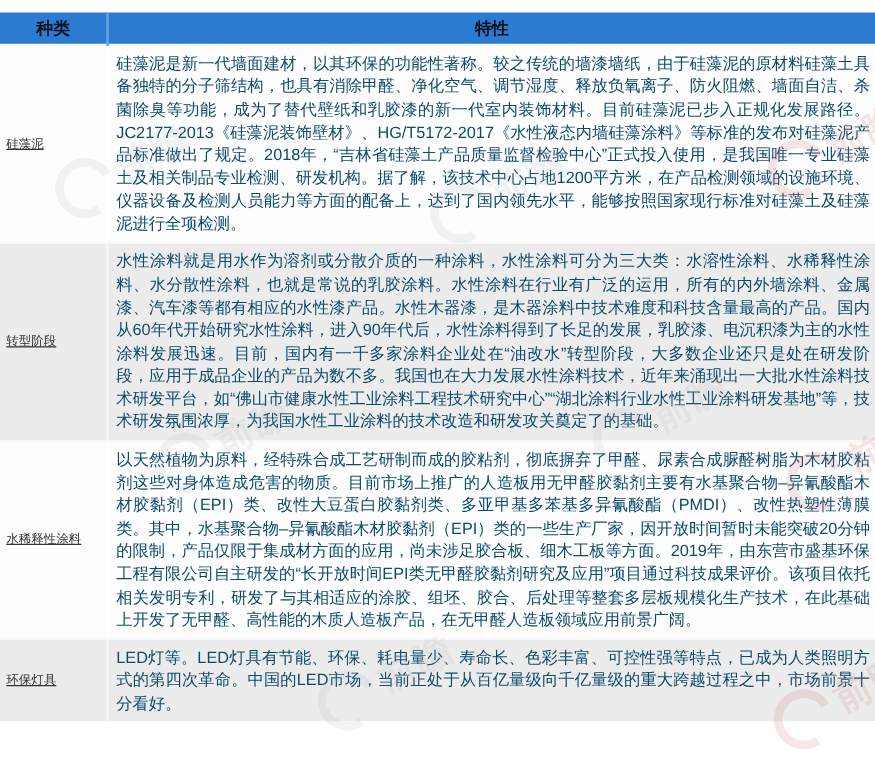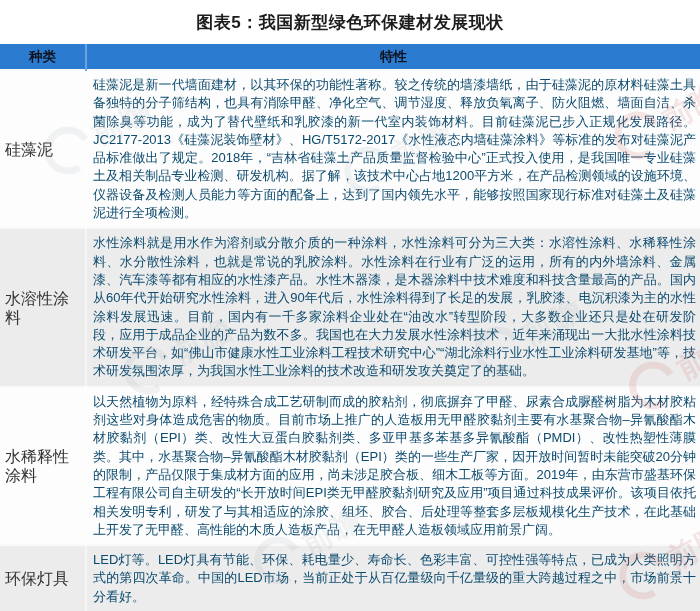--- a/index.html
+++ b/index.html
@@ -42,23 +42,24 @@
   }
   th.col-type { width: 85px; border-right: 2px solid #6aa4dd; }
   tbody tr.row-even { background: #ececec; }
   tbody tr.row-odd  { background: #fdfdfd; }
   tbody tr { border-top: 2px solid #f9f9f9; }
   td.type-cell {
     width: 85px;
     vertical-align: middle;
     padding: 4px 6px 4px 5px;
     color: #333333;
-    font-size: 16px;
+    font-size: 10px;
     line-height: 19px;
     border-right: 2px solid rgba(255,255,255,0.55);
+    text-decoration: underline;
   }
   td.feature-cell {
     vertical-align: middle;
     padding: 5px 4px 5px 6px;
     color: #0c4a6e;
     line-height: 18.3px;
     text-align: justify;
   }
   
   .wm {
@@ -115,36 +116,35 @@
     </div>
   <div class="wm wm-gray" style="left:250px; top:520px;">
       <span class="arc"></span>
       <span class="wm-text">前瞻</span>
     </div>
   <div class="wm wm-red" style="left:615px; top:535px;">
       <span class="arc"></span>
       <span class="wm-text">前瞻</span>
     </div>
 
-  <div class="page-title">图表5：我国新型绿色环保建材发展现状</div>
 
   <table class="materials">
     <thead>
       <tr>
         <th class="col-type">种类</th>
         <th class="col-feature">特性</th>
       </tr>
     </thead>
     <tbody>
       <tr class="row-odd">
         <td class="type-cell">硅藻泥</td>
         <td class="feature-cell">硅藻泥是新一代墙面建材，以其环保的功能性著称。较之传统的墙漆墙纸，由于硅藻泥的原材料硅藻土具备独特的分子筛结构，也具有消除甲醛、净化空气、调节湿度、释放负氧离子、防火阻燃、墙面自洁、杀菌除臭等功能，成为了替代壁纸和乳胶漆的新一代室内装饰材料。目前硅藻泥已步入正规化发展路径。JC2177-2013《硅藻泥装饰壁材》、HG/T5172-2017《水性液态内墙硅藻涂料》等标准的发布对硅藻泥产品标准做出了规定。2018年，“吉林省硅藻土产品质量监督检验中心”正式投入使用，是我国唯一专业硅藻土及相关制品专业检测、研发机构。据了解，该技术中心占地1200平方米，在产品检测领域的设施环境、仪器设备及检测人员能力等方面的配备上，达到了国内领先水平，能够按照国家现行标准对硅藻土及硅藻泥进行全项检测。</td>
       </tr>
       <tr class="row-even">
-        <td class="type-cell">水溶性涂料</td>
+        <td class="type-cell">转型阶段</td>
         <td class="feature-cell">水性涂料就是用水作为溶剂或分散介质的一种涂料，水性涂料可分为三大类：水溶性涂料、水稀释性涂料、水分散性涂料，也就是常说的乳胶涂料。水性涂料在行业有广泛的运用，所有的内外墙涂料、金属漆、汽车漆等都有相应的水性漆产品。水性木器漆，是木器涂料中技术难度和科技含量最高的产品。国内从60年代开始研究水性涂料，进入90年代后，水性涂料得到了长足的发展，乳胶漆、电沉积漆为主的水性涂料发展迅速。目前，国内有一千多家涂料企业处在“油改水”转型阶段，大多数企业还只是处在研发阶段，应用于成品企业的产品为数不多。我国也在大力发展水性涂料技术，近年来涌现出一大批水性涂料技术研发平台，如“佛山市健康水性工业涂料工程技术研究中心”“湖北涂料行业水性工业涂料研发基地”等，技术研发氛围浓厚，为我国水性工业涂料的技术改造和研发攻关奠定了的基础。</td>
       </tr>
       <tr class="row-odd">
         <td class="type-cell">水稀释性涂料</td>
         <td class="feature-cell">以天然植物为原料，经特殊合成工艺研制而成的胶粘剂，彻底摒弃了甲醛、尿素合成脲醛树脂为木材胶粘剂这些对身体造成危害的物质。目前市场上推广的人造板用无甲醛胶黏剂主要有水基聚合物–异氰酸酯木材胶黏剂（EPI）类、改性大豆蛋白胶黏剂类、多亚甲基多苯基多异氰酸酯（PMDI）、改性热塑性薄膜类。其中，水基聚合物–异氰酸酯木材胶黏剂（EPI）类的一些生产厂家，因开放时间暂时未能突破20分钟的限制，产品仅限于集成材方面的应用，尚未涉足胶合板、细木工板等方面。2019年，由东营市盛基环保工程有限公司自主研发的“长开放时间EPI类无甲醛胶黏剂研究及应用”项目通过科技成果评价。该项目依托相关发明专利，研发了与其相适应的涂胶、组坯、胶合、后处理等整套多层板规模化生产技术，在此基础上开发了无甲醛、高性能的木质人造板产品，在无甲醛人造板领域应用前景广阔。</td>
       </tr>
       <tr class="row-even">
         <td class="type-cell">环保灯具</td>
         <td class="feature-cell">LED灯等。LED灯具有节能、环保、耗电量少、寿命长、色彩丰富、可控性强等特点，已成为人类照明方式的第四次革命。中国的LED市场，当前正处于从百亿量级向千亿量级的重大跨越过程之中，市场前景十分看好。</td>
       </tr>

